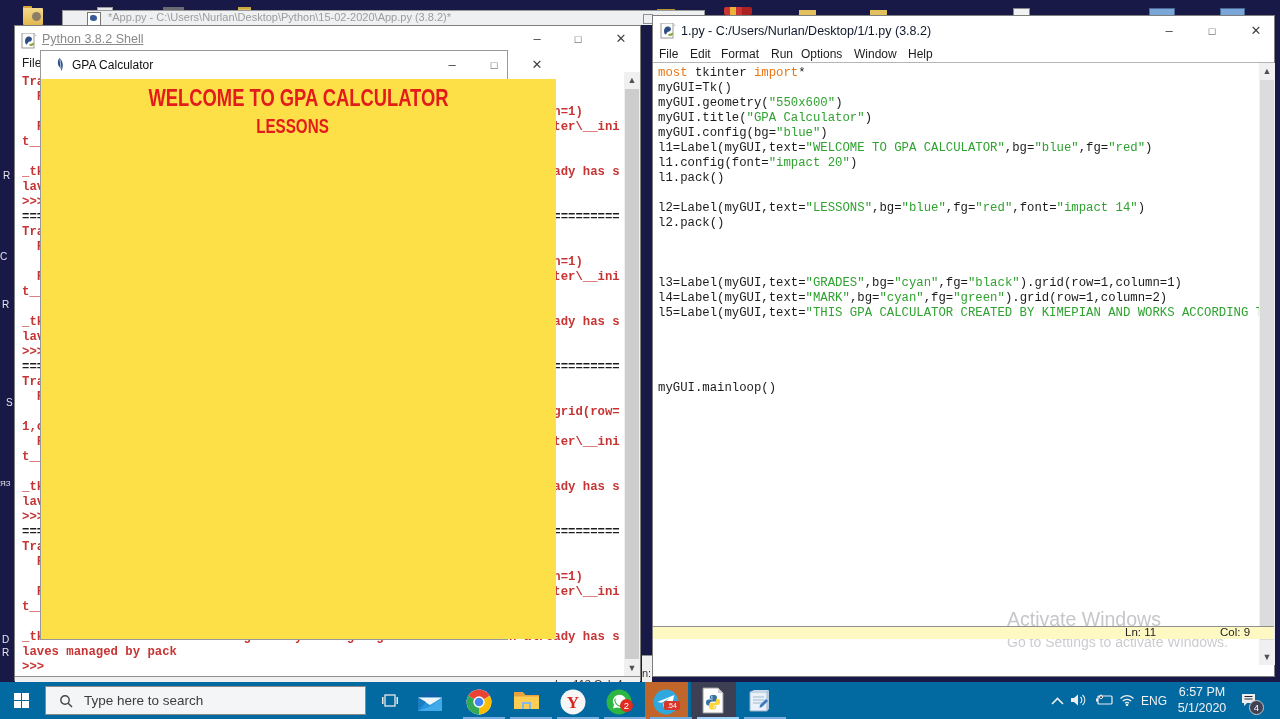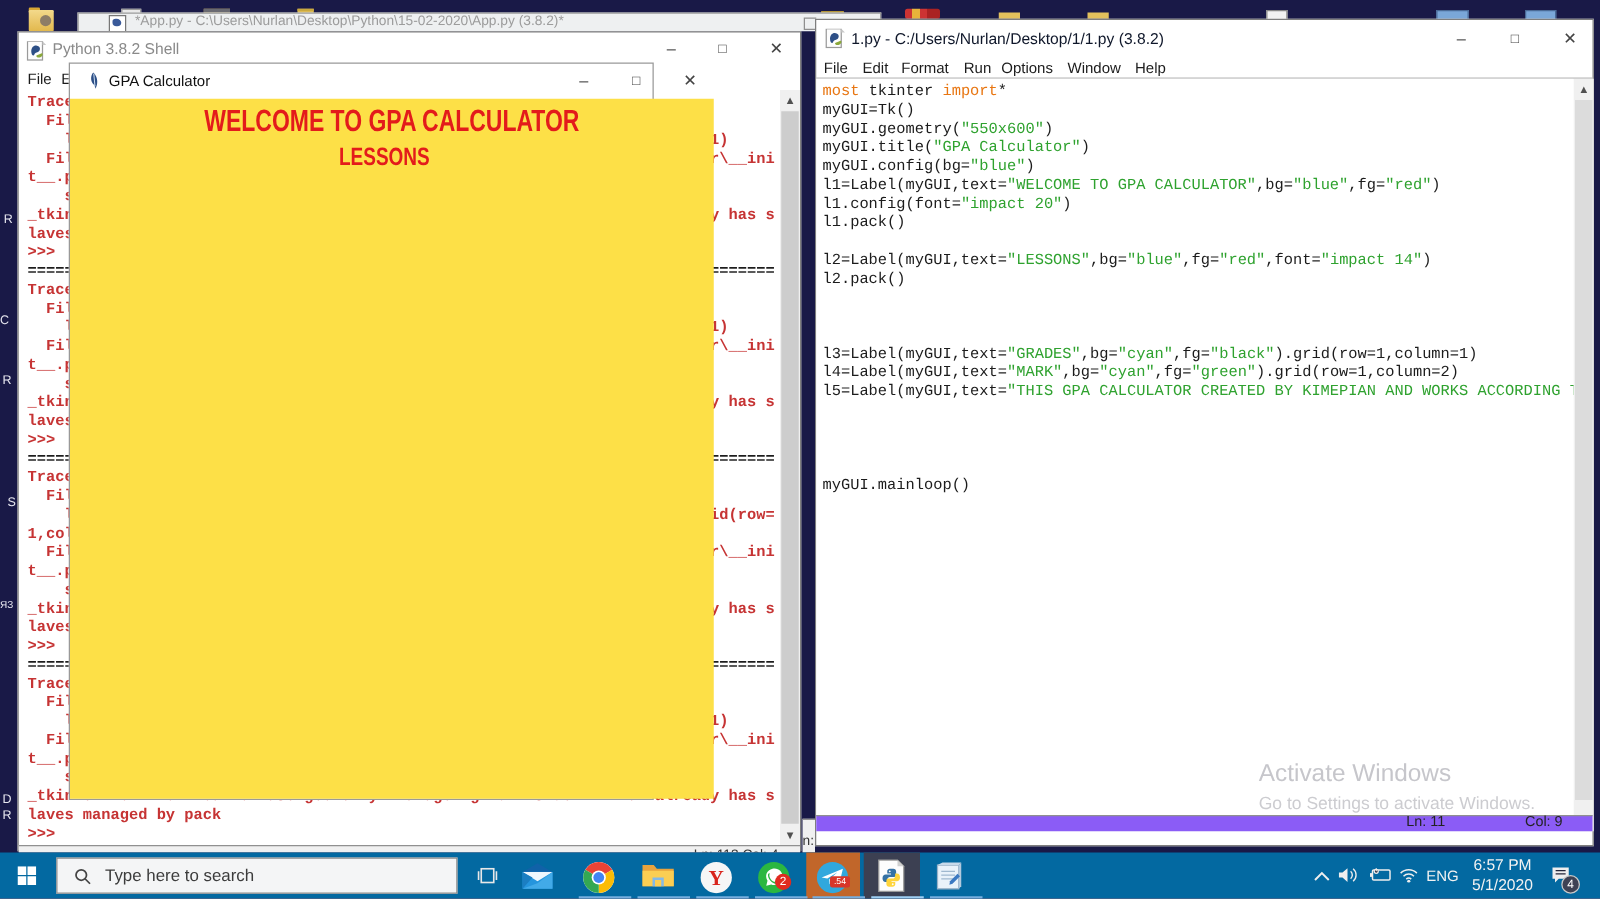--- a/index.html
+++ b/index.html
@@ -59,21 +59,21 @@
   </div>
 
   <div class="win" style="left:14px;top:25px;width:627px;height:656px;">
 
     <svg class="abs" style="left:6px;top:7px;" width="16" height="16" viewBox="0 0 16 16">
       <rect x="1" y="0" width="12" height="15" fill="#fdfdfd" stroke="#9a9a9a" stroke-width="1"></rect>
       <path d="M13 0 L16 3 L13 3 Z" fill="#c9c9c9"></path>
       <path d="M4 8c0-3 2-5 4.5-4.5 2.5.5 3 2.5 2 4-1 1.6-3.5 1-4 3-.4 1.7-2.5 1-2.5-2.5z" fill="#2d4f86"></path>
       <path d="M9 11c2-.5 3.5-2 4-1 .6 1.2-1 3-3 3s-2.6-1.7-1-2z" fill="#8aa83a"></path>
     </svg>
-    <div class="abs ttl" style="left:27px;top:6px;">Python 3.8.2 Shell</div>
+    <div class="abs ttl" style="left:27px;top:6px;text-decoration:underline;">Python 3.8.2 Shell</div>
     <div class="btn" style="left:507px;top:2px;">–</div>
     <div class="btn" style="left:548px;top:2px;font-size:11px;">□</div>
     <div class="btn" style="left:591px;top:2px;">✕</div>
 
     <div class="abs menu" style="left:7px;top:30px;">File</div>
     <div class="abs menu" style="left:34px;top:30px;">Edit</div>
 
     <div class="abs" style="left:0;top:46px;width:609px;height:604px;overflow:hidden;">
       <pre id="shellcon" style="position:absolute;left:7px;top:3px;"><span class="r">Traceback (most recent call last):</span>
 <span class="r">  File "C:\Users\Nurlan\Desktop\1\1.py", line 13, in &lt;module&gt;</span>
@@ -125,21 +125,21 @@
 
     <div class="abs" style="left:0;top:650px;width:625px;height:5px;background:#f0f0f0;border-top:1px solid #909090;overflow:hidden;">
       <div class="abs" style="left:540px;top:1px;font-size:11px;color:#333;">Ln: 113  Col: 4</div>
     </div>
   </div>
 
   <div class="abs" style="left:642px;top:655px;width:10px;height:26px;background:#f0f0f0;border-top:1px solid #909090;">
     <div class="abs" style="left:0px;top:11px;font-size:11px;color:#333;">n:</div>
   </div>
 
-  <div class="win" style="left:55px;top:50px;width:468px;height:590px;border-color:#999;">
+  <div class="win" style="left:40px;top:50px;width:468px;height:590px;border-color:#999;">
     <svg class="abs" style="left:12px;top:6px;" width="13" height="16" viewBox="0 0 13 16">
       <path d="M6.5 1 C9 3 10.5 7 9.5 11 L8.5 14 L7.5 11 C4.5 9 4 4 6.5 1 Z" fill="#2d4f86"></path>
       <path d="M7 2 L8 12" stroke="#cfe0f5" stroke-width="0.8"></path>
     </svg>
     <div class="abs" style="left:31px;top:7px;font-size:12px;color:#111;">GPA Calculator</div>
     <div class="btn" style="left:396px;top:3px;">–</div>
     <div class="btn" style="left:438px;top:3px;font-size:11px;">□</div>
     <div class="btn" style="left:481px;top:3px;">✕</div>
 
     <div class="abs" style="left:0;top:28px;width:515px;height:560px;background:#fde047;overflow:hidden;">
@@ -196,21 +196,21 @@
       <div class="abs" style="left:354px;top:545px;font-size:19.5px;color:#c6c6cb;">Activate Windows</div>
       <div class="abs" style="left:354px;top:571px;font-size:14px;color:#ccccd0;">Go to Settings to activate Windows.</div>
     </div>
 
     <div class="sb" style="left:606px;top:47px;width:16px;height:602px;">
       <div class="ar" style="top:0;">▲</div>
       <div class="ar" style="bottom:0;">▼</div>
       <div class="thumb" style="top:17px;height:560px;background:#dcdcdc;"></div>
     </div>
 
-    <div class="abs" style="left:0;top:636px;width:621px;height:12px;background:#8b5cf6;border-top:1px solid #909090;">
+    <div class="abs" style="left:0;top:610px;width:621px;height:12px;background:#fef9c3;border-top:1px solid #909090;">
       <div class="abs" style="left:472px;top:-1px;font-size:11.5px;color:#222;">Ln: 11</div>
       <div class="abs" style="left:567px;top:-1px;font-size:11.5px;color:#222;">Col: 9</div>
     </div>
   </div>
 
   <div class="abs" id="taskbar" style="left:0;top:682px;width:1280px;height:37px;background:#0369a1;">
 
     <svg class="abs" style="left:14px;top:11px;" width="15" height="15" viewBox="0 0 15 15">
       <rect x="0" y="0" width="7" height="7" fill="#fff"></rect>
         <rect x="8" y="0" width="7" height="7" fill="#fff"></rect>

